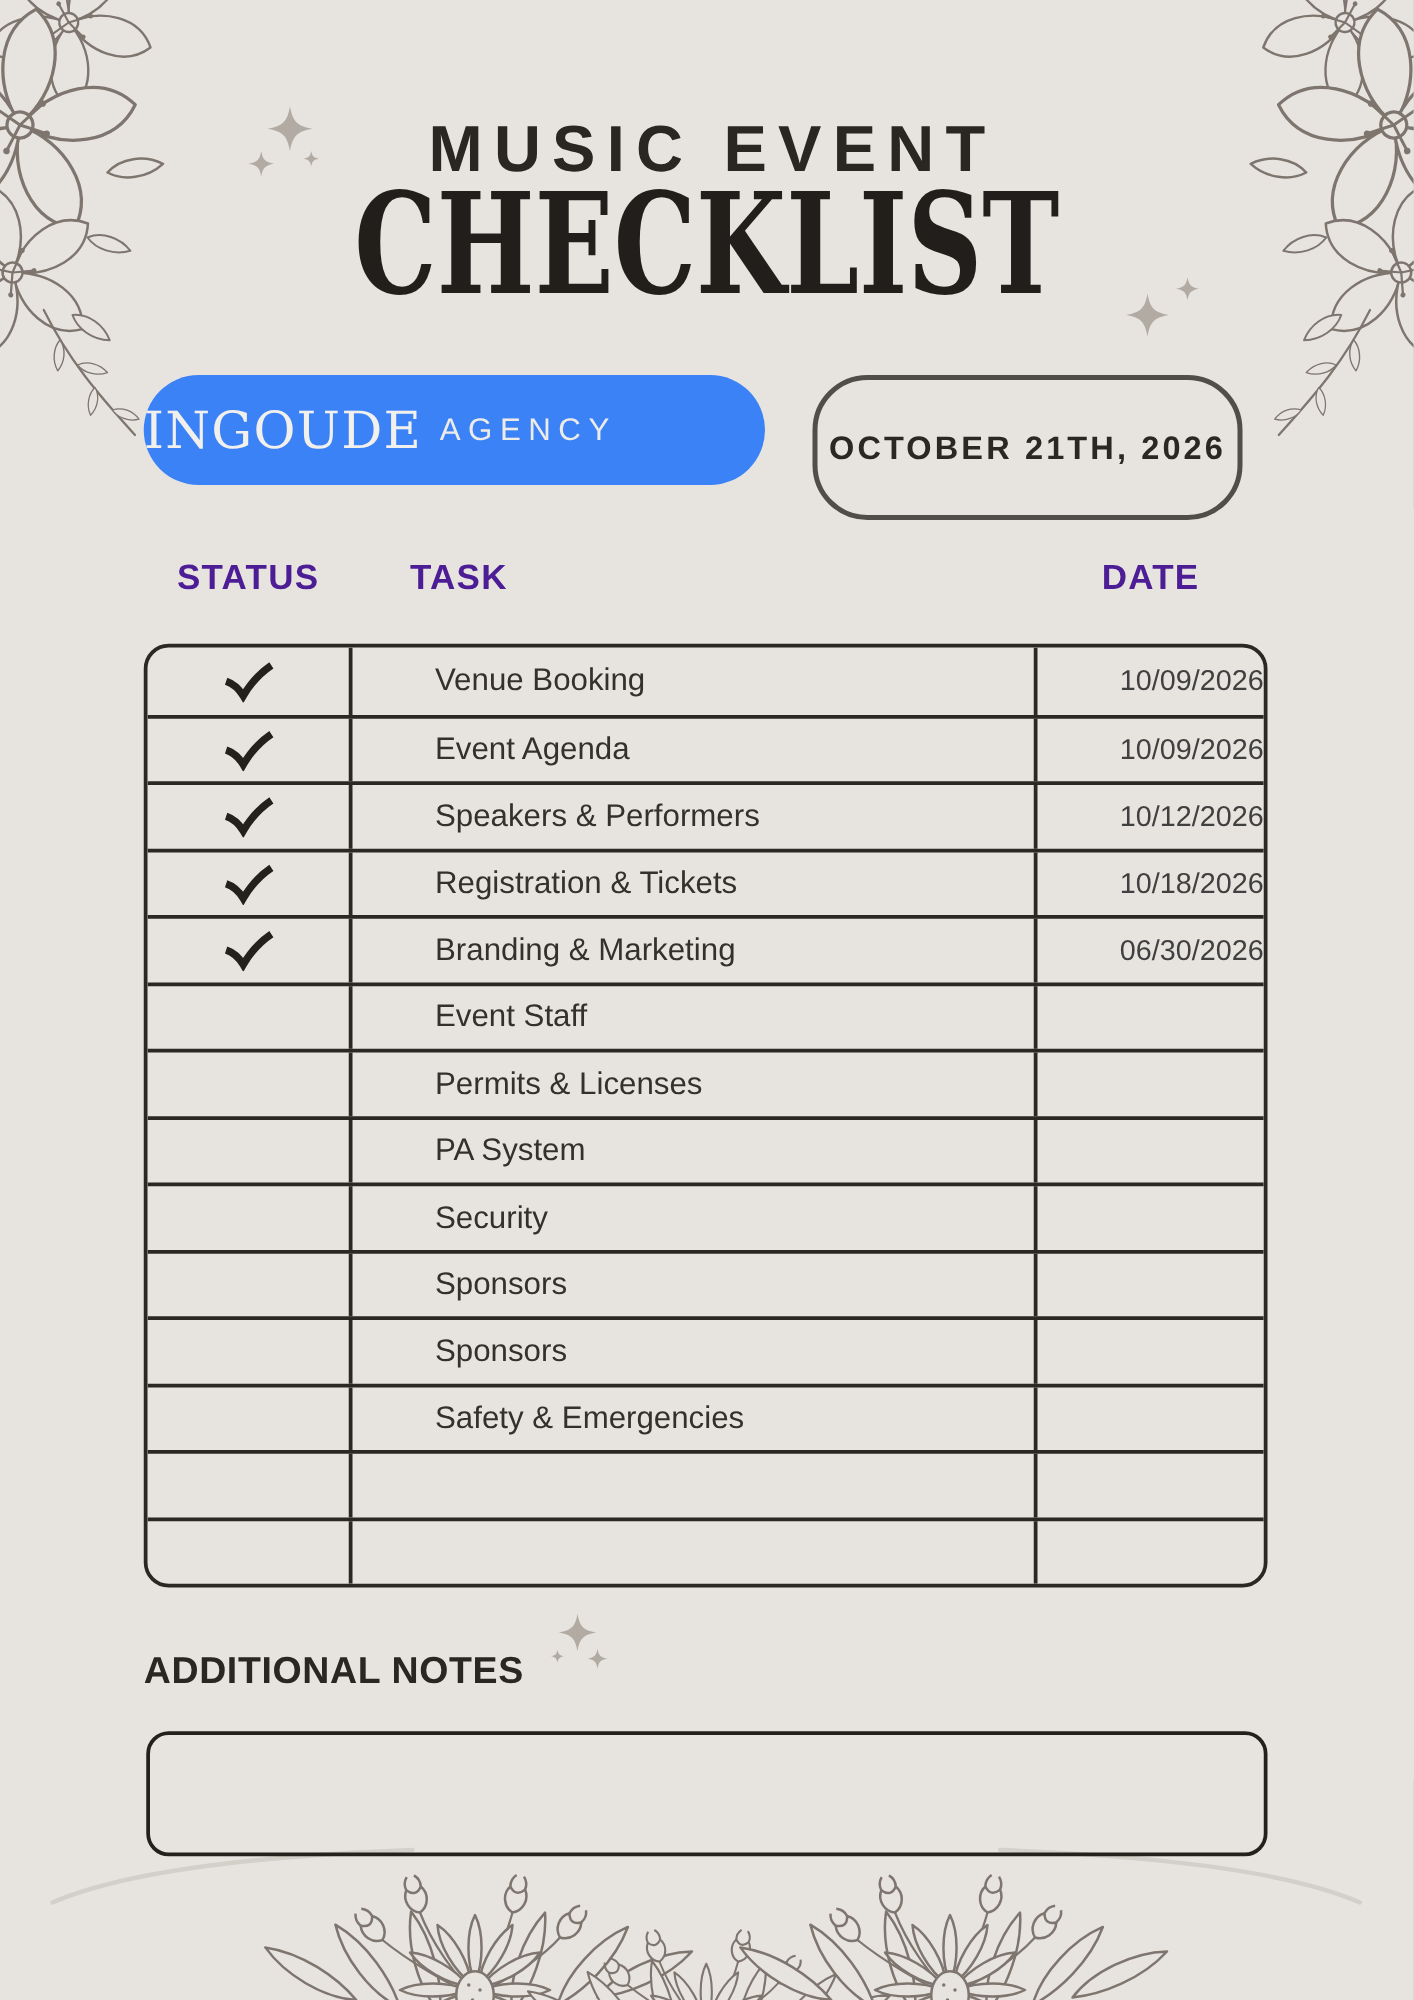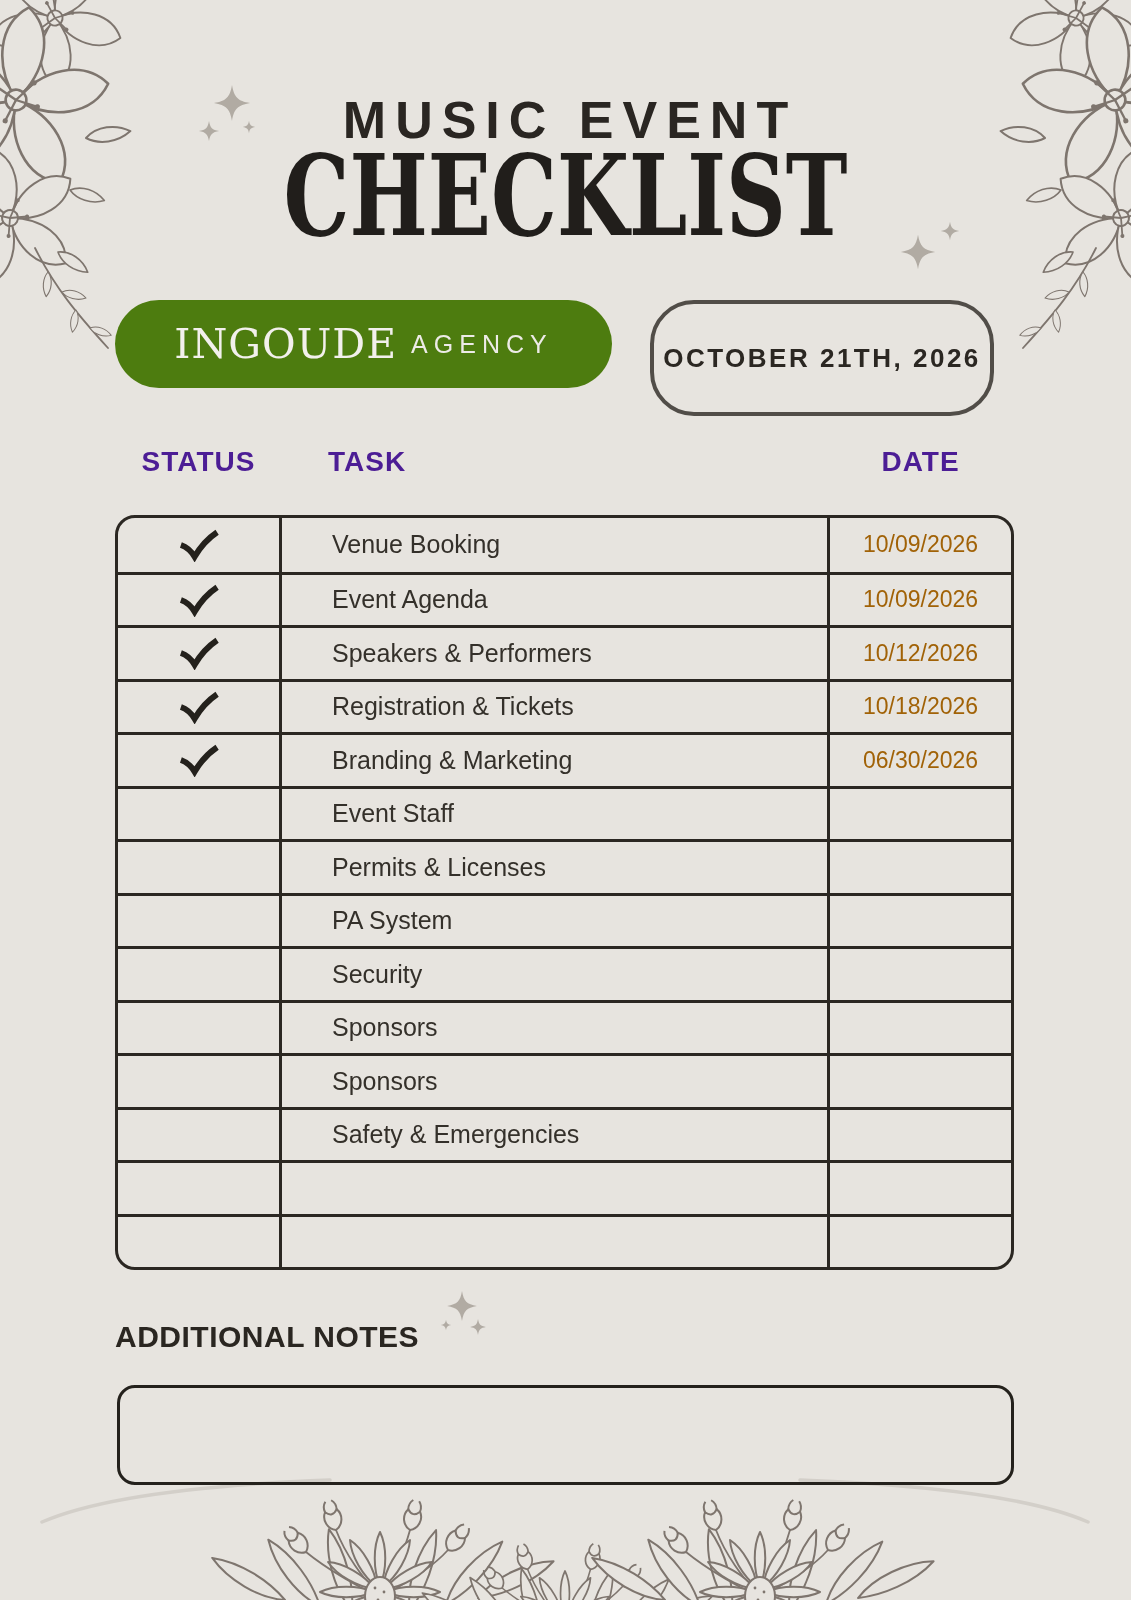--- a/index.html
+++ b/index.html
@@ -22,22 +22,22 @@
   }
   .main-title{
     position:absolute;top:140px;left:0;width:100%;text-align:center;line-height:1;
     font-family:"DejaVu Serif",serif;font-weight:700;font-size:112px;
     transform:scaleX(0.74);transform-origin:50% 50%;color:#211e1b;white-space:nowrap;
   }
 
   
   .agency-pill{
     position:absolute;left:115px;top:300px;width:497px;height:88px;
-    background:#4d7c0f;border-radius:44px;
-    display:flex;align-items:center;justify-content:center;gap:14px;
+    background:#3b82f6;border-radius:44px;
+    display:flex;align-items:center;justify-content:flex-start;gap:14px;
   }
   .agency-name{font-family:"DejaVu Serif",serif;font-size:41px;color:#f2f0ec;letter-spacing:1px;}
   .agency-suffix{font-size:25px;color:#edebe7;letter-spacing:6px;}
   .date-pill{
     position:absolute;left:650px;top:300px;width:344px;height:116px;box-sizing:border-box;
     border:4px solid #514d48;border-radius:44px;background:transparent;
     display:flex;align-items:center;justify-content:center;
     font-size:26px;font-weight:700;letter-spacing:2.5px;color:#2b2722;white-space:nowrap;
   }
 
@@ -50,22 +50,22 @@
   
   .table{
     position:absolute;left:115px;top:515px;width:899px;height:755px;box-sizing:border-box;
     border:3px solid #2b2722;border-radius:20px;overflow:hidden;
     display:grid;grid-template-rows:repeat(14,1fr);background:transparent;
   }
   .t-row{display:grid;grid-template-columns:164px 1fr 184px;min-height:0;}
   .t-row + .t-row{border-top:3px solid #2b2722;}
   .cell{display:flex;align-items:center;min-height:0;}
   .c-status{justify-content:center;border-right:3px solid #2b2722;}
-  .c-task{padding-left:50px;font-size:25px;color:#34302a;}
-  .c-date{justify-content:center;border-left:3px solid #2b2722;font-size:23px;color:#a16207;}
+  .c-task{padding-left:66px;font-size:25px;color:#34302a;}
+  .c-date{justify-content:flex-end;border-left:3px solid #2b2722;font-size:23px;color:#404040;}
   .check-svg{width:46px;height:34px;display:block;}
   .check-svg path{fill:none;stroke:#24211c;stroke-width:6;stroke-linecap:butt;}
 
   
   .notes-heading{
     position:absolute;left:115px;top:1320px;
     font-size:30px;font-weight:700;letter-spacing:0.5px;color:#2a2621;
   }
   .notes-box{
     position:absolute;left:117px;top:1385px;width:897px;height:100px;box-sizing:border-box;

